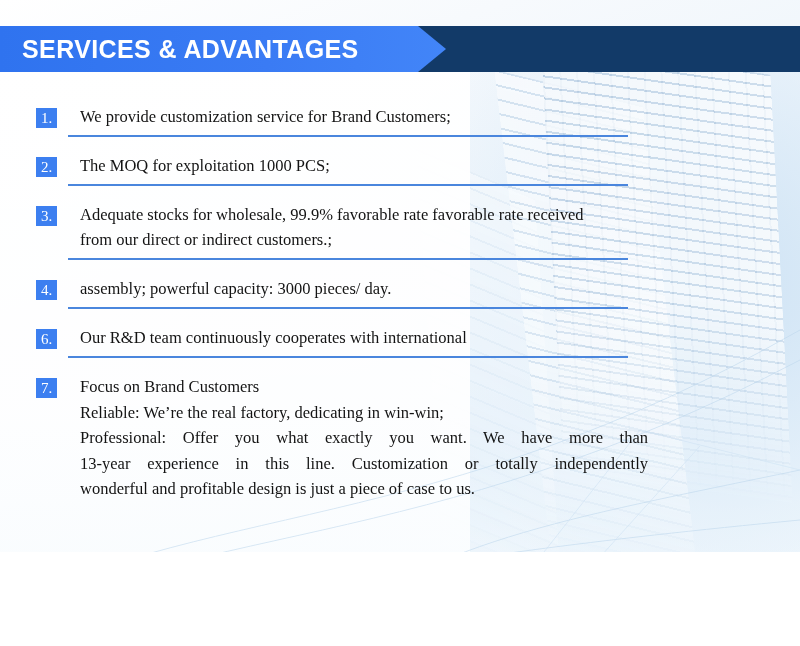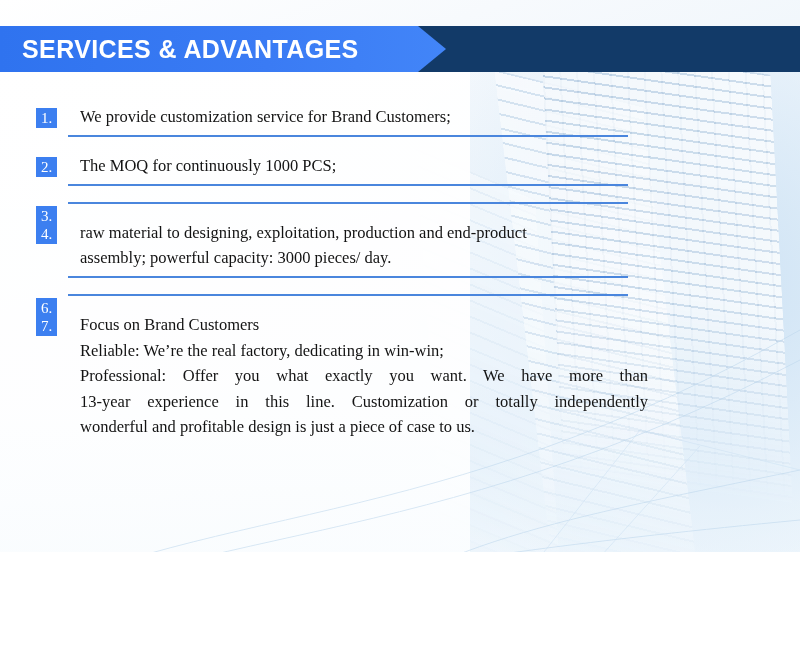--- a/index.html
+++ b/index.html
@@ -217,39 +217,39 @@
   <div class="list">
 
     <div class="item">
       <span class="badge">1.</span>
       <div class="lines"><span class="ln">We provide customization service for Brand Customers;</span></div>
     </div>
     <div class="rule"></div>
 
     <div class="item">
       <span class="badge">2.</span>
-      <div class="lines"><span class="ln">The MOQ for continuously 1000 PCS;</span></div>
+      <div class="lines"><span class="ln">The MOQ for exploitation 1000 PCS;</span></div>
     </div>
     <div class="rule"></div>
 
     <div class="item">
       <span class="badge">3.</span>
-      <div class="lines"></div>
+      <div class="lines"><span class="ln">Adequate stocks for wholesale, 99.9% favorable rate favorable rate received</span><span class="ln">from our direct or indirect customers.;</span></div>
     </div>
     <div class="rule"></div>
 
     <div class="item">
       <span class="badge">4.</span>
-      <div class="lines"><span class="ln">raw material to designing, exploitation, production and end-product</span><span class="ln">assembly; powerful capacity: 3000 pieces/ day.</span></div>
+      <div class="lines"><span class="ln">assembly; powerful capacity: 3000 pieces/ day.</span></div>
     </div>
     <div class="rule"></div>
 
     <div class="item">
       <span class="badge">6.</span>
-      <div class="lines"></div>
+      <div class="lines"><span class="ln">Our R&amp;D team continuously cooperates with international</span></div>
     </div>
     <div class="rule"></div>
 
     <div class="item item-7">
       <span class="badge">7.</span>
       <div class="lines"><span class="ln">Focus on Brand Customers</span><span class="ln">Reliable: We’re the real factory, dedicating in win-win;</span><span class="justify">Professional: Offer you what exactly you want. We have more than</span><span class="justify">13-year experience in this line. Customization or totally independently</span><span class="ln">wonderful and profitable design is just a piece of case to us.</span></div>
     </div>
 
   </div>
 </div>

